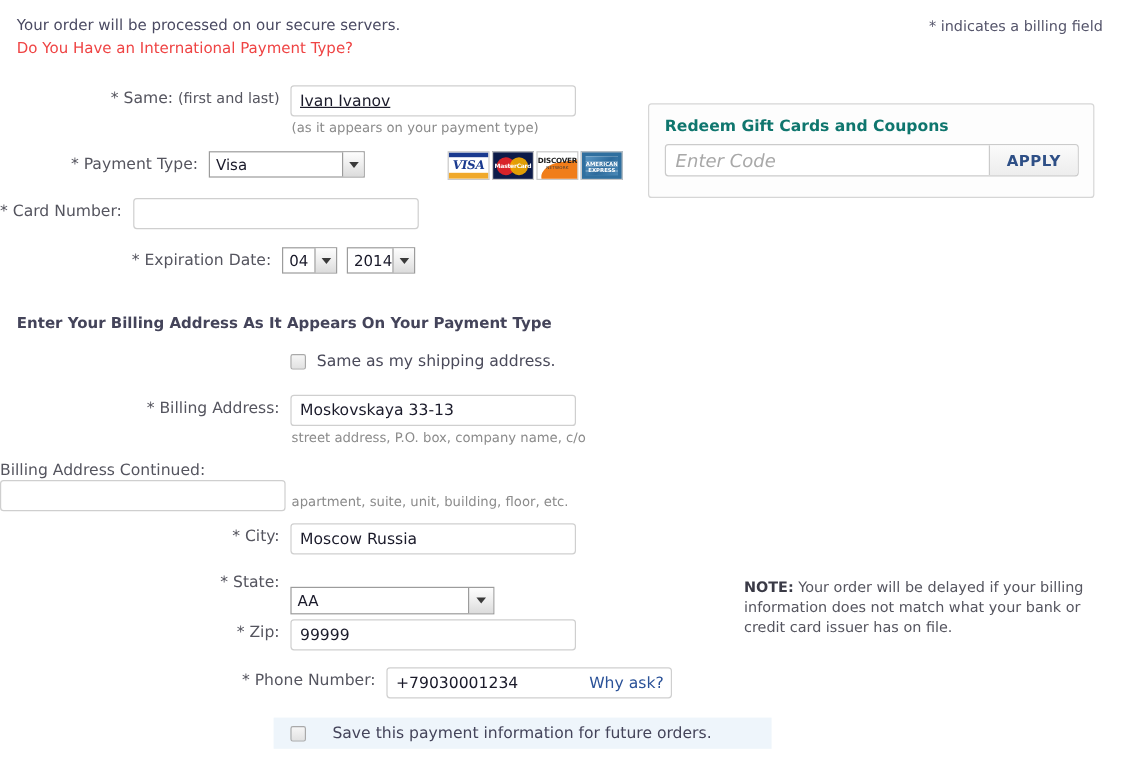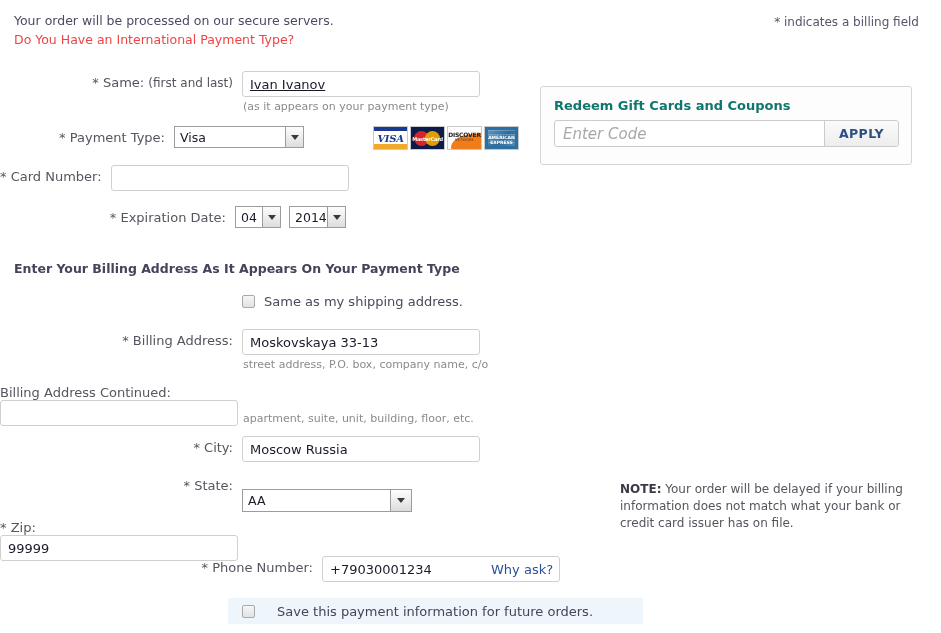--- a/index.html
+++ b/index.html
@@ -338,21 +338,21 @@
     <div class="lbl">* City:</div>
     <input class="txt" style="width: 238px;" type="text" value="Moscow Russia">
   </div>
   <div class="sel" style="position:absolute; left:242px; top:489px; width:170px; height:23px;">
     <span class="sel-val">AA</span>
     <span class="sel-btn" style="flex:0 0 20px;">
         <i></i>
       </span>
   </div>
 
-  <div class="row" style="left:0; top:516px; width:480px; justify-content:flex-end;flex-direction:column;">
+  <div class="row" style="left:0; top:516px; width:480px; justify-content:flex-end;">
     <div class="lbl">* Zip:</div>
     <input class="txt" style="width: 238px;" type="text" value="99999">
   </div>
 
   <div class="row" style="left:0; top:556px; width:560px; justify-content:flex-end;">
     <div class="lbl">* Phone Number:</div>
     <input class="txt" style="width: 238px;" type="text" value="+79030001234">
   </div>
   <div class="why-ask">Why ask?</div>
 

